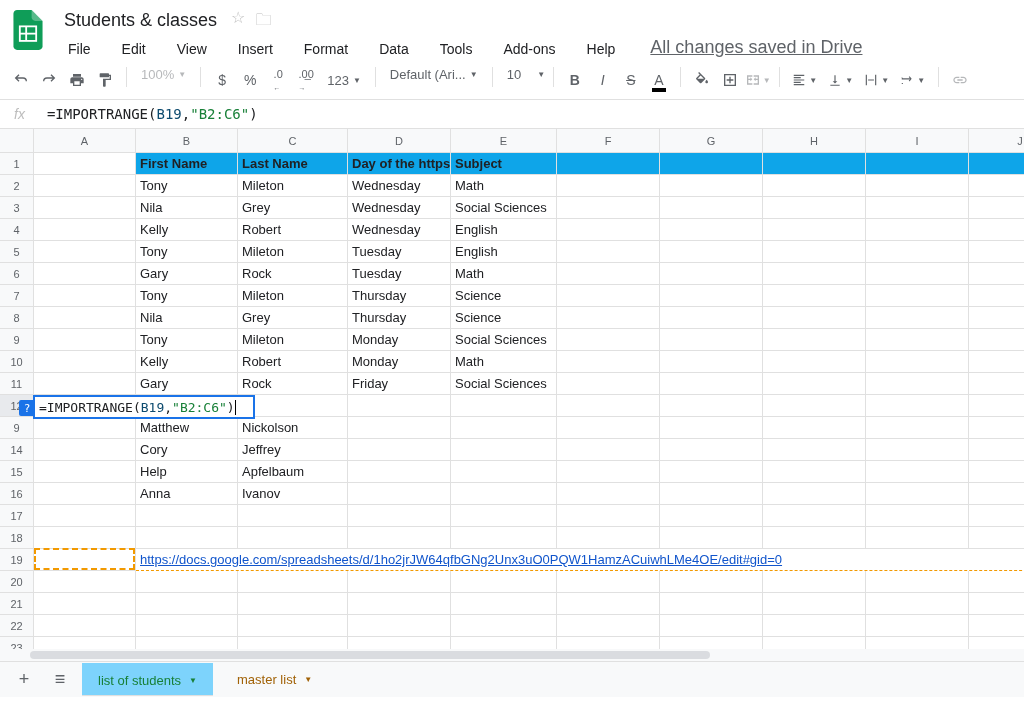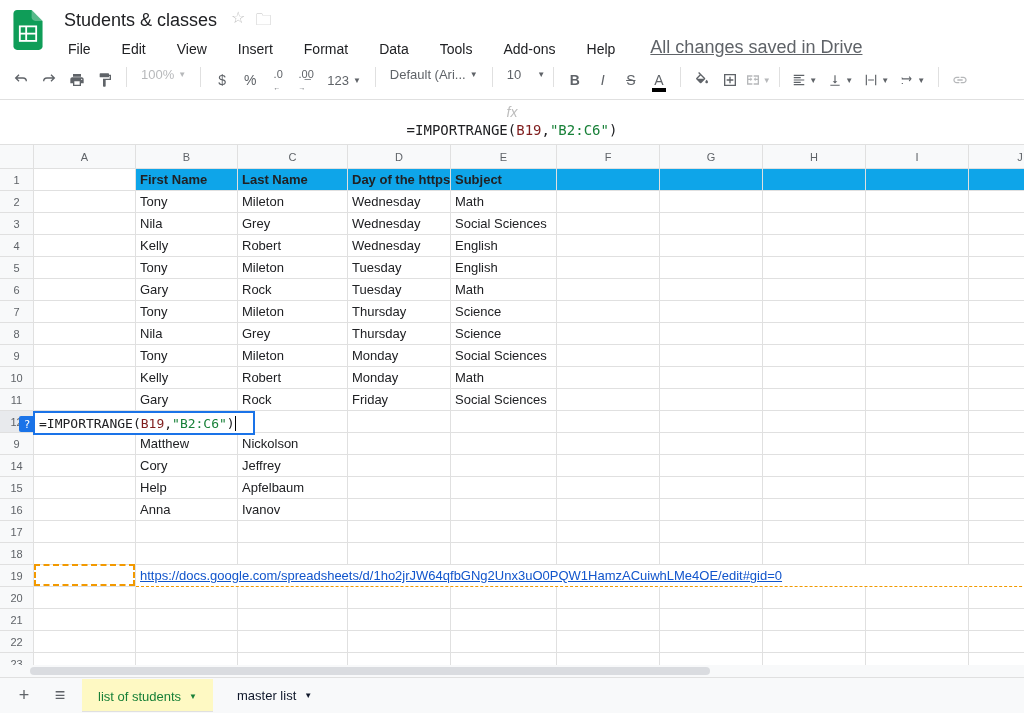--- a/index.html
+++ b/index.html
@@ -22,26 +22,26 @@
     .tb-group { display: flex; align-items: center; gap: 2px; }
     .tb-sep { width: 1px; height: 20px; background: #e0e0e0; margin: 0 6px; }
     .tb-btn { width: 26px; height: 26px; display: flex; align-items: center; justify-content: center; border-radius: 3px; cursor: pointer; color: #5f6368; font-size: 14px; }
     .tb-btn.disabled { opacity: .45; }
     .tb-select { display: flex; align-items: center; gap: 4px; padding: 0 6px; color: #5f6368; font-size: 13px; cursor: pointer; }
     .dropdown-arrow { font-size: 8px; color: #5f6368; }
     .text-color-btn { position: relative; }
     .color-underline { height: 4px; background: #000; width: 14px; position: absolute; bottom: 1px; left: 6px; }
     
     
-    .formula-row { display: flex; align-items: center; border-bottom: 1px solid #e0e0e0; padding: 4px 0; flex-direction: column; }
+    .formula-row { display: flex; align-items: center; border-bottom: 1px solid #e0e0e0; padding: 4px 0; }
     .fx-label { font-style: italic; color: #bdbdbd; padding: 0 14px; font-size: 14px; }
     .formula-input { flex: 1; padding: 2px 8px; font-size: 14px; font-family: 'Consolas', monospace; }
     .fm-eq { color: #202124; }
     .fm-fn { color: #202124; }
-    .fm-ref { color: #7f1d1d; }
+    .fm-ref { color: #0c4a6e; }
     .fm-str { color: #188038; }
     
     
     .sheet-area { position: relative; height: 520px; overflow: hidden; }
     .sheet { display: grid; grid-template-columns: 34px 102px 102px 110px 103px 106px 103px 103px 103px 103px 103px; }
     .cell { border-right: 1px solid #e0e0e0; border-bottom: 1px solid #e0e0e0; height: 22px; padding: 2px 4px; font-size: 13px; display: flex; align-items: center; overflow: visible; white-space: nowrap; }
     .col-header { background: #f8f9fa; text-align: center; justify-content: center; color: #5f6368; font-size: 11px; height: 24px; }
     .row-header { background: #f8f9fa; text-align: center; justify-content: center; color: #5f6368; font-size: 11px; }
     .header-cell { background: #0ea5e9; font-weight: bold; }
     .selected-row-header { background: #e8eaed; }
@@ -56,22 +56,22 @@
     
     .dashed-range { position: absolute; top: 419px; left: 34px; width: 101px; height: 22px; border: 2px dashed #f29900; z-index: 5; pointer-events: none; }
     
     
     .scrollbar-horiz { height: 12px; background: #f8f9fa; display: flex; align-items: center; padding: 0 30px; }
     .scrollbar-thumb { height: 8px; background: #dadce0; border-radius: 4px; width: 680px; }
     
     
     .sheet-tabs { display: flex; align-items: center; height: 36px; border-top: 1px solid #e0e0e0; background: #f8f9fa; padding: 0 10px; gap: 8px; }
     .add-sheet, .all-sheets { width: 28px; height: 28px; display: flex; align-items: center; justify-content: center; color: #5f6368; cursor: pointer; font-size: 18px; }
-    .sheet-tab { padding: 8px 16px; display: flex; align-items: center; gap: 8px; cursor: pointer; font-size: 13px; color: #0f172a; }
-    .sheet-tab.active { background: #fef9c3; color: #188038; font-weight: 500; border-top: 2px solid transparent; box-shadow: 0 -1px 0 #e0e0e0 inset; }
+    .sheet-tab { padding: 8px 16px; display: flex; align-items: center; gap: 8px; cursor: pointer; font-size: 13px; color: #a16207; }
+    .sheet-tab.active { background: #7dd3fc; color: #188038; font-weight: 500; border-top: 2px solid transparent; box-shadow: 0 -1px 0 #e0e0e0 inset; }
     .tab-arrow { font-size: 8px; }
   </style>
 </head>
 <body>
 
 <div class="header">
   <div class="logo">
     <svg viewBox="0 0 32 44">
         <path fill="#0F9D58" d="M28 44H4c-2.2 0-4-1.8-4-4V4c0-2.2 1.8-4 4-4h16l12 12v28c0 2.2-1.8 4-4 4z"></path>
         <path fill="#fff" opacity=".3" d="M20 0l12 12H24c-2.2 0-4-1.8-4-4V0z"></path>

